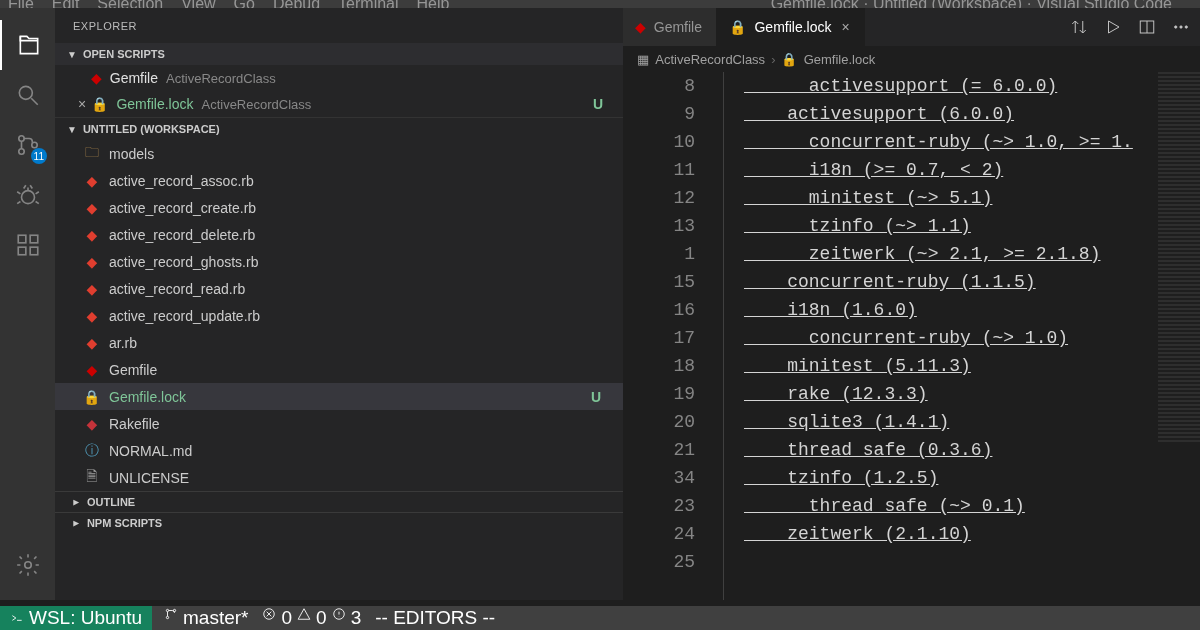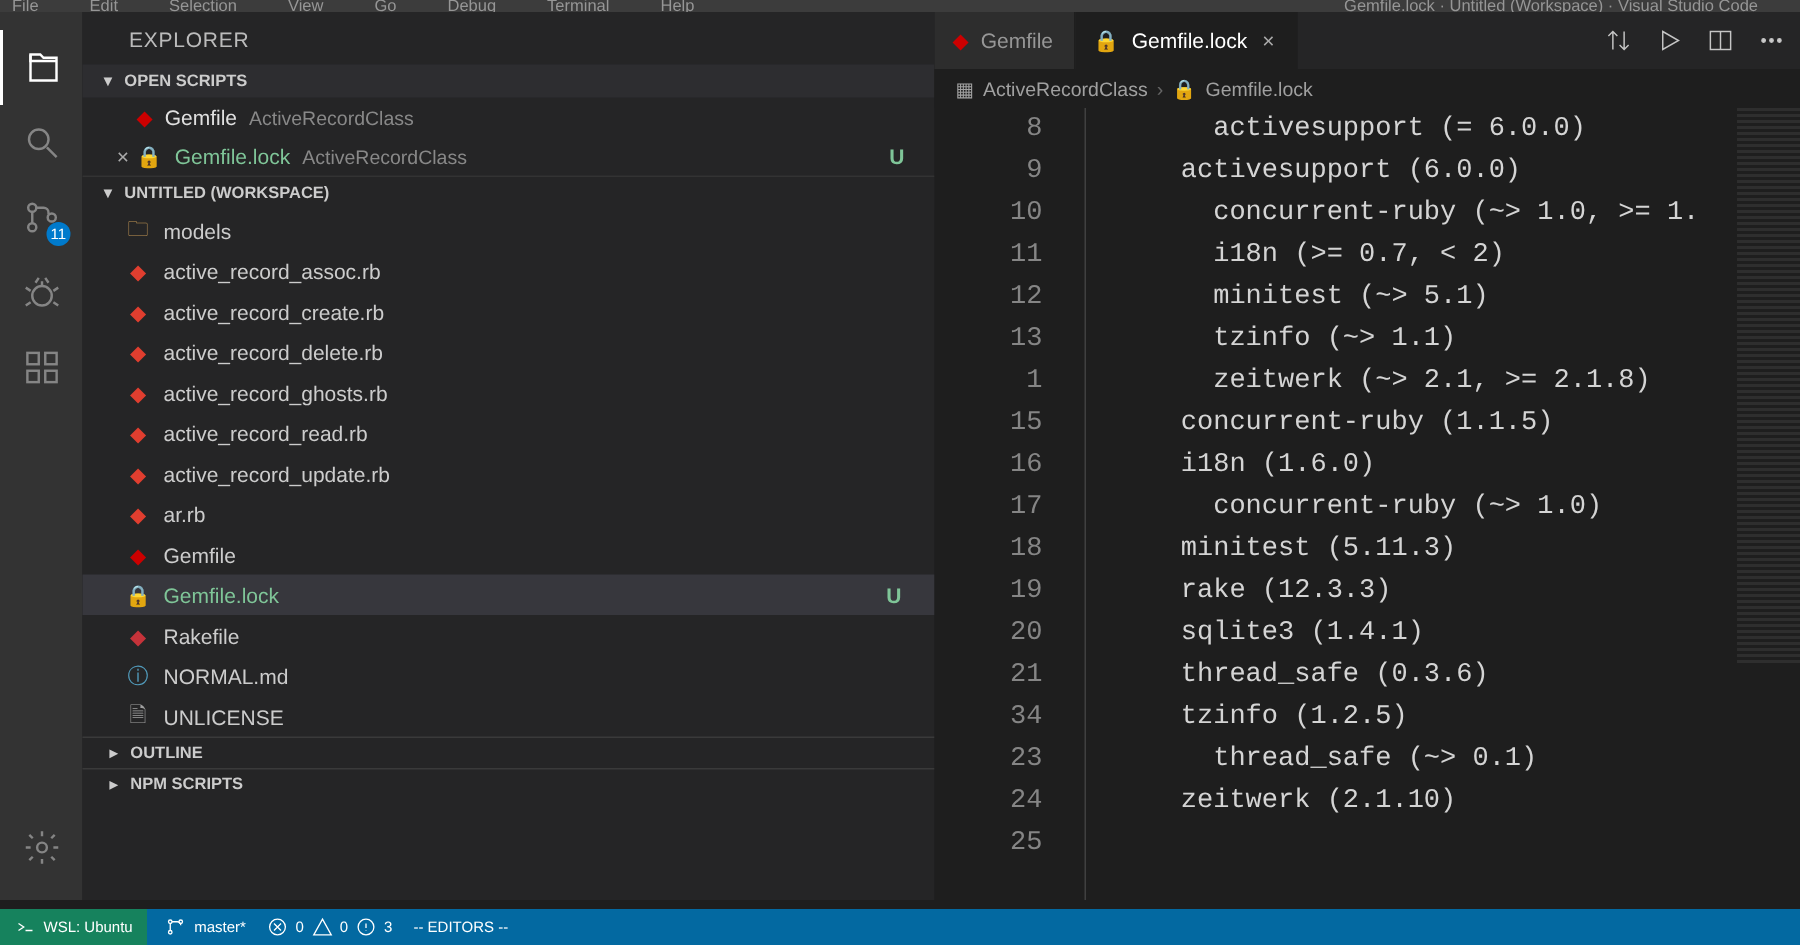--- a/index.html
+++ b/index.html
@@ -9,23 +9,22 @@
   font-family: 'Segoe UI', sans-serif;
   color: #cccccc;
   overflow: hidden;
   position: relative;
 }
 .menubar {
   height: 8px; width: 100%;
   background: #3c3c3c;
   display: flex; align-items: center;
   padding: 0 8px;
-  font-size: 11px; color: #969696;
+  font-size: 16px; color: #969696;
   overflow: hidden;
-  gap: 16px;
 }
 .menubar .mi { margin-right: 18px; }
 .menubar .title { margin-left: auto; margin-right: 20px; }
 
 .main {
   display: flex;
   height: 592px;
   width: 100%;
 }
 
@@ -57,23 +56,22 @@
 
 .sidebar {
   width: 568px;
   background: #252526;
   display: flex; flex-direction: column;
   font-size: 13px;
 }
 .sb-header {
   height: 35px; padding: 0 18px;
   display: flex; align-items: center;
-  font-size: 14px; color: #bbbbbb;
+  font-size: 11px; color: #bbbbbb;
   letter-spacing: 0.5px;
-  margin-left: 13px;
 }
 .sb-section {
   padding: 5px 8px 5px 12px;
   display: flex; align-items: center;
   font-size: 11px; font-weight: bold;
   cursor: pointer;
 }
 .sb-section .chev { margin-right: 6px; font-size: 10px; }
 .open-editors { background: #2d2d30; }
 .oe-item {
@@ -169,41 +167,41 @@
   user-select: none;
 }
 .gutter div { height: 28px; }
 .codetext {
   flex: 1;
   white-space: pre;
   color: #d4d4d4;
   border-left: 1px solid #404040;
   padding-left: 20px;
 }
-.codetext div { height: 28px; }
+.codetext div { height: 28px; text-decoration: underline; }
 .minimap {
   width: 42px;
   background: #1e1e1e;
   opacity: 0.6;
 }
 .minimap-inner {
   width: 100%; height: 70%;
   background: repeating-linear-gradient(#3a3a3a 0 2px, transparent 2px 4px);
 }
 
 
 .statusbar {
   position: absolute; bottom: 0; left: 0; right: 0;
   height: 24px;
-  background: #0369a1;
-  display: flex; align-items: center;
-  color: #fff; font-size: 10px;
+  background: #404040;
+  display: flex; align-items: center;
+  color: #fff; font-size: 19px;
   padding: 0 8px;
 }
-.statusbar .sbgrp { display: flex; align-items: center; margin-right: 14px; gap: 5px;}
+.statusbar .sbgrp { display: flex; align-items: flex-start; margin-right: 14px; gap: 5px;}
 .statusbar .wsl { background: #16825d; height:24px; display:flex; align-items:center; padding:0 10px; margin-left:-8px; margin-right: 12px;}
 .statusbar .right { margin-left: auto; display: flex; gap: 18px; }
 .statusbar svg { width: 14px; height: 14px; stroke: #fff; fill: none; stroke-width: 1.5; }
 .ruby-icon { color: #e03e2f; }
 .gem-icon { color: #cc0000; }
 .lock-icon { color: #d9a23b; }
 .md-icon { color: #519aba; }
 .txt-icon { color: #a0a0a0; }
 .rake-icon { color: #c5333a; }
 </style>

